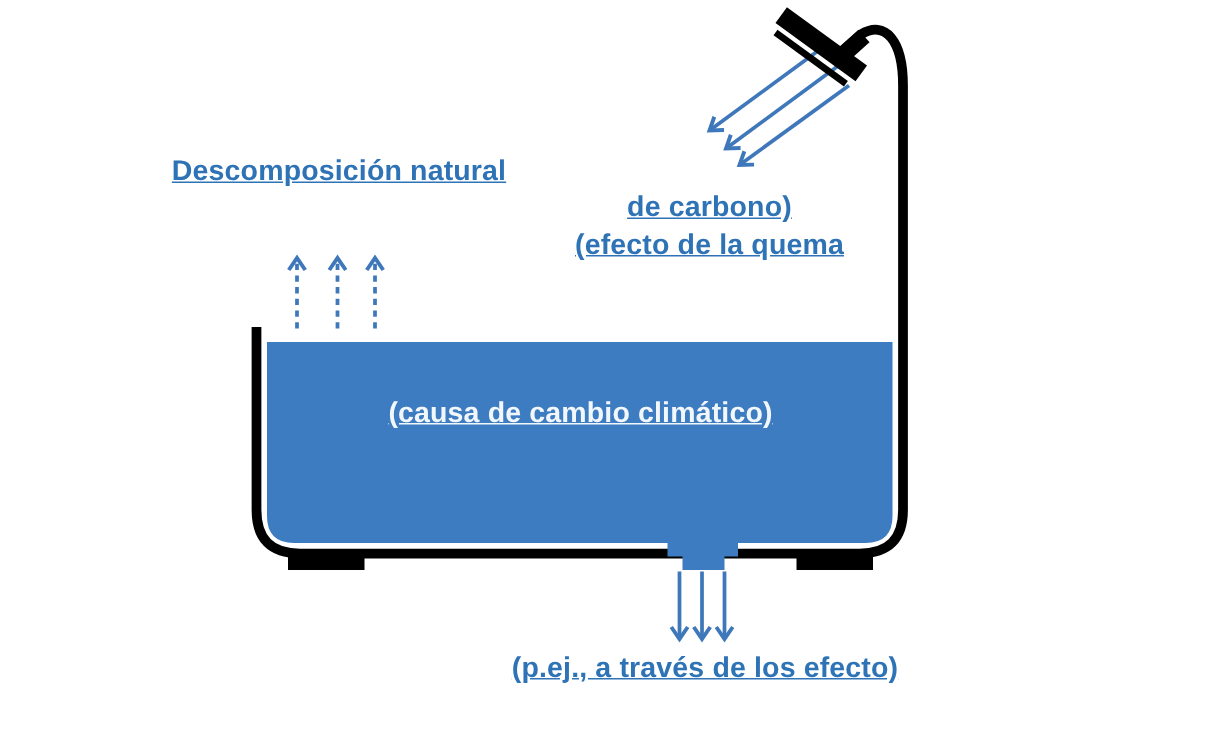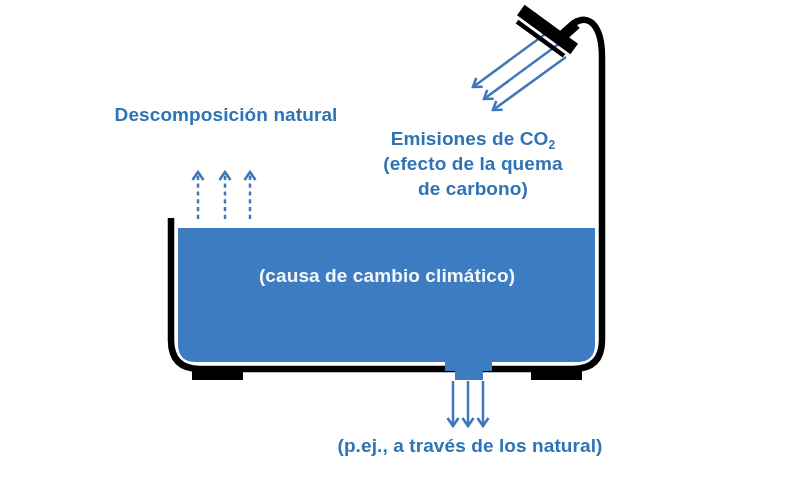--- a/index.html
+++ b/index.html
@@ -22,20 +22,21 @@
   .label{
     position:absolute;
     transform:translateX(-50%);
     text-align:center;
     color:var(--label-blue);
     font-weight:700;
     font-size:19px;
     line-height:25px;
     white-space:nowrap;
     letter-spacing:.1px;
+    text-decoration:underline;
   }
   .label sub{
     font-size:12px;
     line-height:0;
     vertical-align:-4px;
   }
   .label.stock{
     color:var(--stock-text);
     line-height:26px;
   }
@@ -95,26 +96,25 @@
       <line class="flow-arrow" x1="468" y1="381" x2="468" y2="426" marker-end="url(#ah)"></line>
       <line class="flow-arrow" x1="483" y1="381" x2="483" y2="426" marker-end="url(#ah)"></line>
     </g>
   </svg>
 
   <div class="label" style="left:226px;top:102px;">
     <div>Descomposición natural</div>
   </div>
 
   <div class="label" style="left:473px;top:126px;">
-    <div><span>Emisiones de CO</span><sub>2</sub></div>
+    <div>de carbono)</div>
     <div>(efecto de la quema</div>
-    <div>de carbono)</div>
   </div>
 
   <div class="label stock" style="left:387px;top:263px;">
     <div>(causa de cambio climático)</div>
   </div>
 
   <div class="label" style="left:470px;top:433px;">
-    <div>(p.ej., a través de los natural)</div>
+    <div>(p.ej., a través de los efecto)</div>
   </div>
 
 </div>
 
 </body></html>

